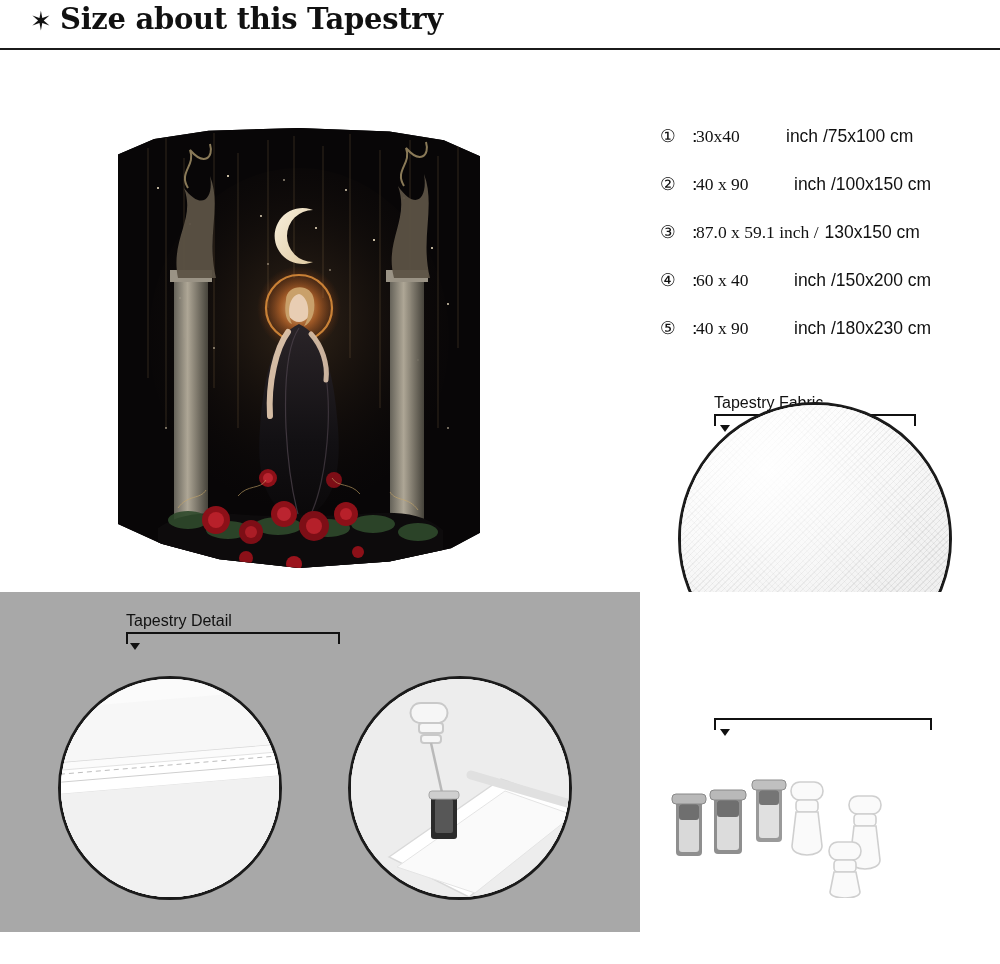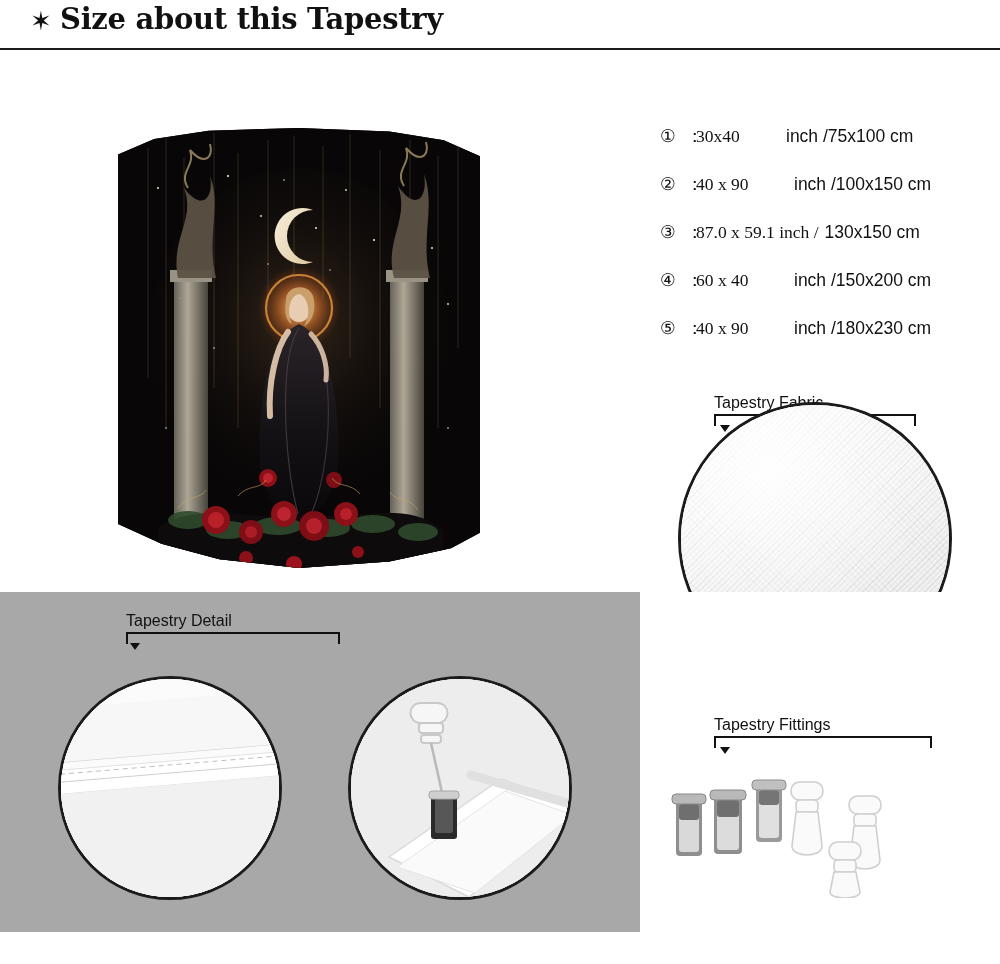--- a/index.html
+++ b/index.html
@@ -480,21 +480,20 @@
 
       <g fill="#2b2b2b">
         <rect x="80" y="116" width="26" height="44" rx="3"></rect>
         <rect x="84" y="120" width="18" height="34" rx="2" fill="#575757"></rect>
       </g>
       <rect x="78" y="112" width="30" height="8" rx="3" fill="#cfcfcf" stroke="#a8a8a8" stroke-width="1"></rect>
     </svg>
   </div>
 
   <div class="label-block" style="left:714px; top:716px;">
-    <div class="label-text">Tapestry Fittings</div>
     <div class="bracket">
       <div class="line" style="width:218px;"></div>
       <div class="tick" style="left:0;"></div>
       <div class="tick" style="left:216px;"></div>
       <div class="arrow" style="left:6px;"></div>
     </div>
   </div>
 
   <div class="fittings">
     <svg viewBox="0 0 320 130" style="position:absolute;inset:0">

